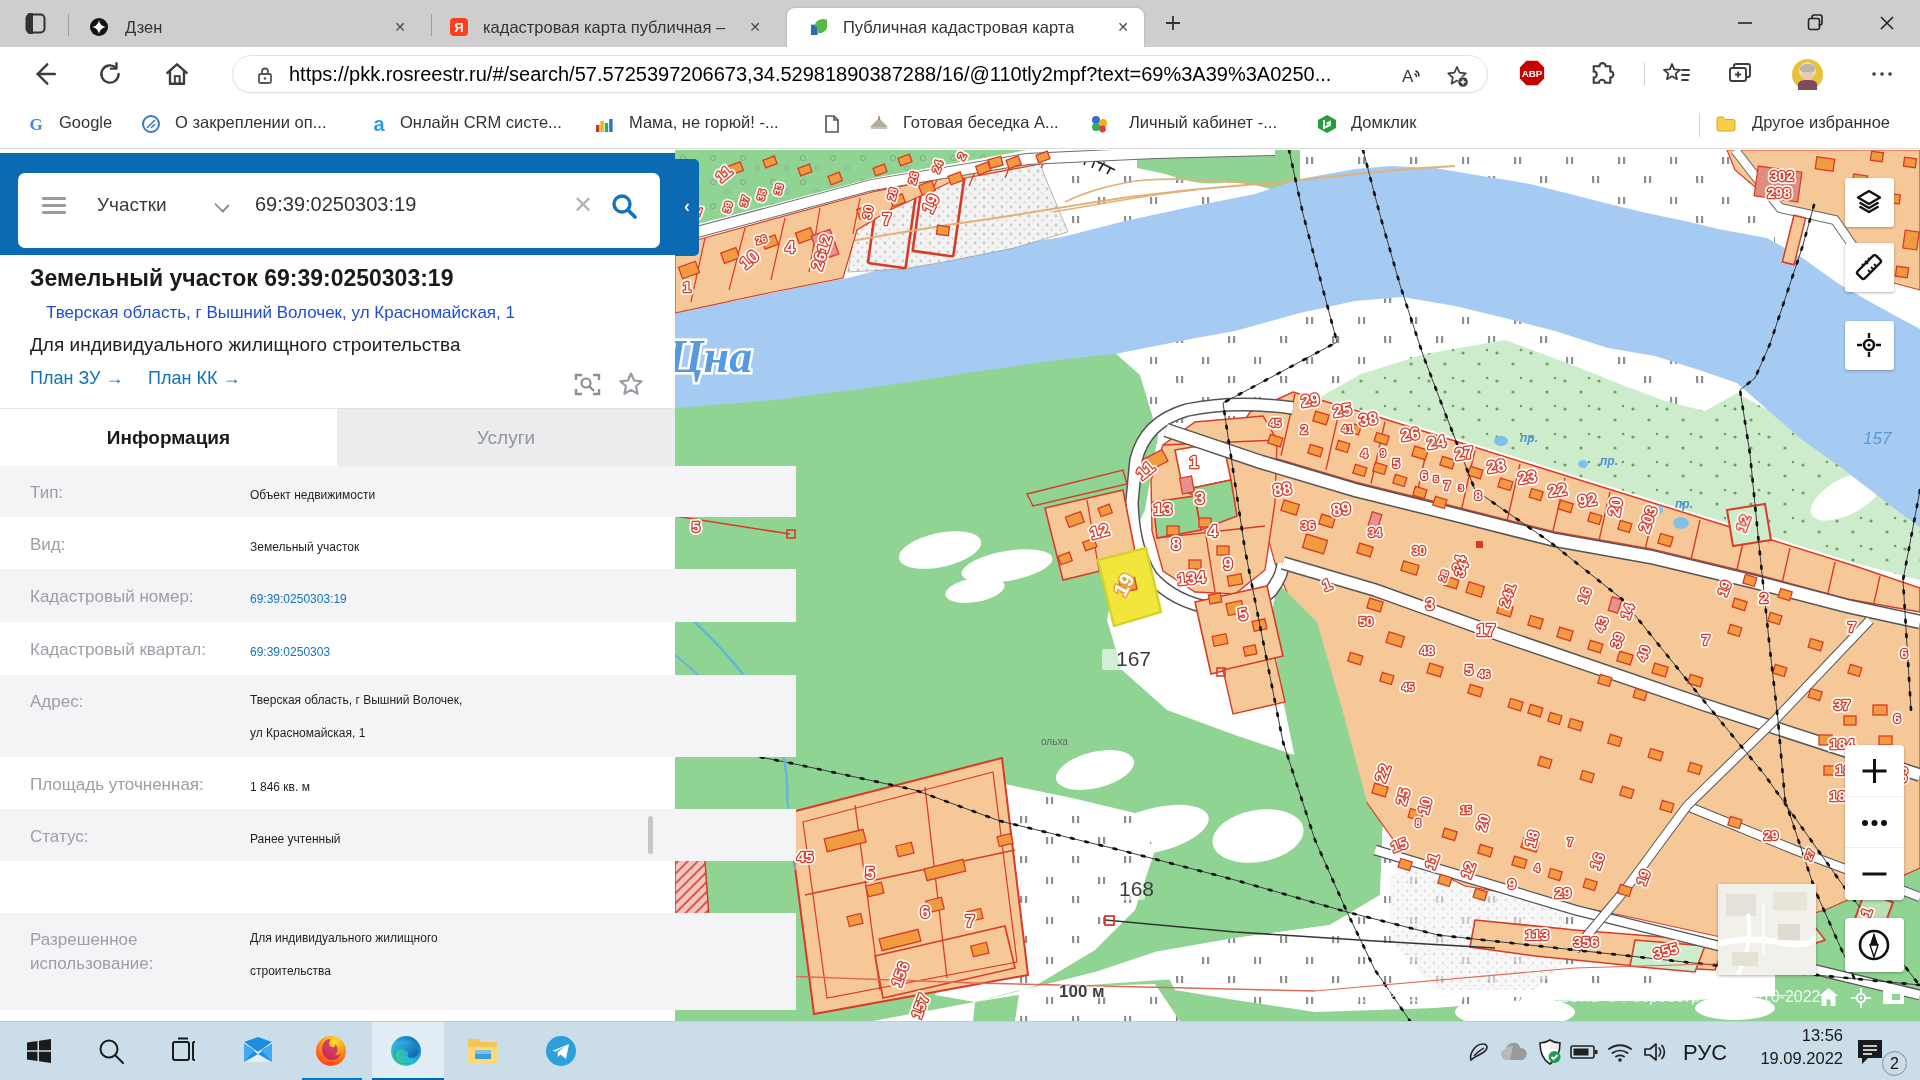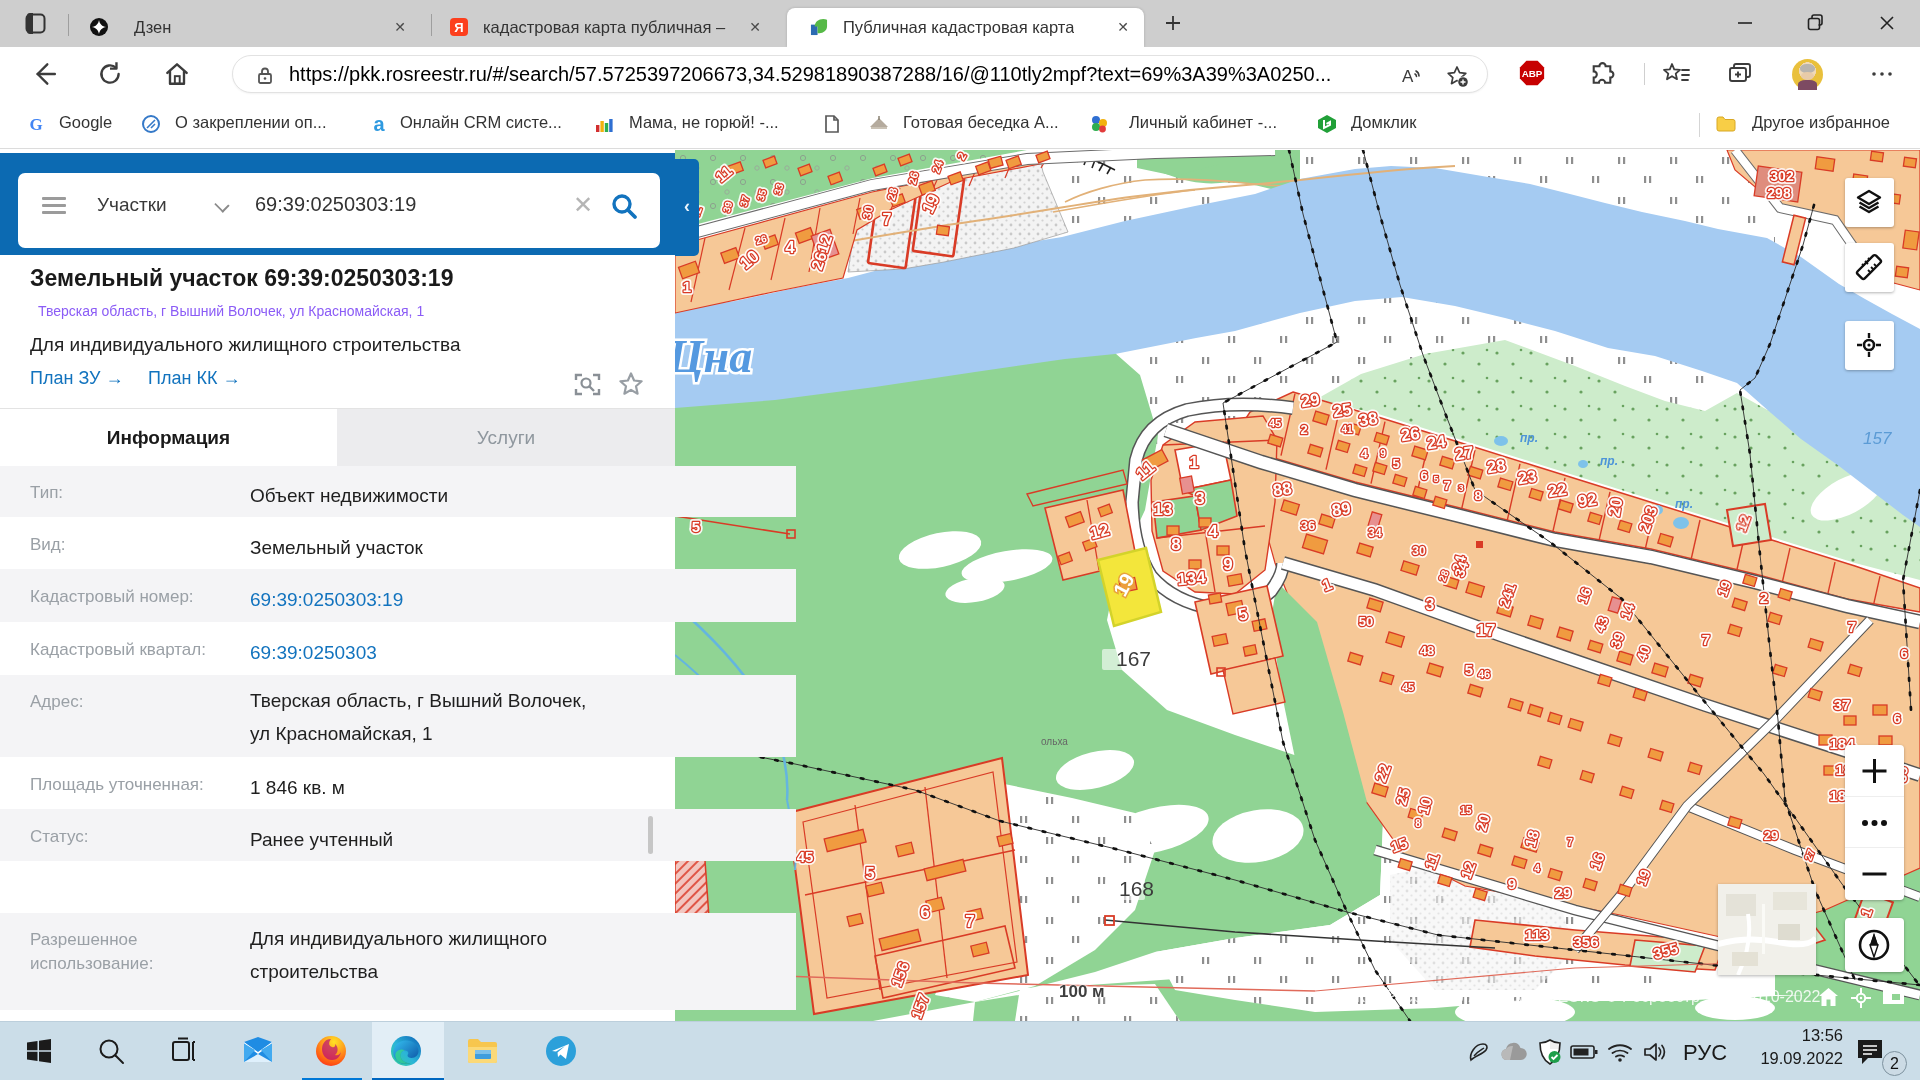--- a/index.html
+++ b/index.html
@@ -26,29 +26,29 @@
 #bluehead{position:absolute;left:0;top:3px;width:675px;height:102px;background:#0c6ab2}
 #bluetab{position:absolute;left:675px;top:9px;width:24px;height:97px;background:#0c6ab2;border-radius:0 5px 5px 0;color:#eaf4fc;font-size:18px;text-align:center;line-height:95px;font-weight:bold}
 #searchbox{position:absolute;left:18px;top:20px;width:642px;height:75px;background:#fff;border-radius:7px}
 .ham{position:absolute;left:24px;top:24px;width:24px;height:17px}
 .ham div{height:3px;background:#9b9b9b;margin-bottom:4px;border-radius:1px}
 #seltext{position:absolute;left:79px;top:21px;font-size:19px;color:#3a3a3a}
 #chev{position:absolute;left:198px;top:26px;width:12px;height:12px;border-right:2px solid #8a8a8a;border-bottom:2px solid #8a8a8a;transform:rotate(45deg) scale(1,.8)}
 #query{position:absolute;left:237px;top:20px;font-size:20px;color:#333}
 #xbtn{position:absolute;left:555px;top:18px;font-size:24px;color:#b5b5b5}
 h1{position:absolute;left:30px;top:115px;font-size:23px;color:#1a1a1a;font-weight:bold}
-#sub{position:absolute;left:38px;top:153px;font-size:14px;color:#8b5cf6}
+#sub{position:absolute;left:46px;top:153px;font-size:17px;color:#1d4ed8}
 #desc{position:absolute;left:30px;top:184px;font-size:19px;color:#222}
 .plink{position:absolute;top:218px;font-size:18px;color:#1273be}
 #tabrow{position:absolute;left:0;top:258px;width:675px;height:58px;border-top:1px solid #e3e3e3}
 #tinfo{position:absolute;left:0;top:0;width:337px;height:58px;background:#fff;font-size:19px;font-weight:bold;color:#1a1a1a;text-align:center;line-height:58px}
 #tserv{position:absolute;left:337px;top:0;width:338px;height:58px;background:#ececee;font-size:19px;color:#8f979e;text-align:center;line-height:58px}
 .row{position:absolute;left:0;width:796px}
 .row .lbl{position:absolute;left:30px;font-size:17px;color:#9aa0a6}
-.row .val{position:absolute;left:250px;font-size:19px;color:#1f1f1f;line-height:33px}
+.row .val{position:absolute;left:250px;font-size:12px;color:#1f1f1f;line-height:33px}
 .gray{background:#f4f4f6}
 .blue{color:#1273be !important}
 #scrollbar{position:absolute;left:648px;top:666px;width:5px;height:38px;background:#c6c6c6;border-radius:3px}
 
 #map{position:absolute;left:675px;top:150px;width:1245px;height:871px;overflow:hidden;background:#fff;z-index:1}
 .mbtn{position:absolute;width:49px;height:49px;background:#fff;border-radius:3px;box-shadow:0 1px 3px rgba(0,0,0,.3)}
 #zoomgrp{position:absolute;left:1170px;top:595px;width:59px;height:155px;background:#fff;border-radius:4px;box-shadow:0 1px 3px rgba(0,0,0,.3)}
 .zcell{width:59px;height:51.6px;text-align:center;color:#1a1a1a;border-bottom:1px solid #eee}
 #compass{position:absolute;left:1170px;top:768px;width:59px;height:54px;background:#fff;border-radius:4px;box-shadow:0 1px 3px rgba(0,0,0,.3)}
 #minimap{position:absolute;left:1043px;top:734px;width:98px;height:91px;background:#e9e9e4;box-shadow:0 1px 3px rgba(0,0,0,.3)}
@@ -71,21 +71,21 @@
   <svg class="abs" style="left:25px;top:13px" width="21" height="21" viewBox="0 0 21 21">
     <rect x="1.5" y="1.5" width="18" height="18" rx="4" fill="none" stroke="#333" stroke-width="2"></rect>
     <path d="M2 3 a3 3 0 0 1 3-3 h3 v21 h-3 a3 3 0 0 1-3-3 Z" fill="#333" transform="translate(0,0)"></path>
   </svg>
   <div class="tsep" style="left:68px"></div>
   <div class="tab" style="left:78px;width:350px">
     <svg class="fav" style="left:12px" width="19" height="19" viewBox="0 0 19 19">
         <circle cx="9.5" cy="9.5" r="9.5" fill="#111"></circle>
         <path d="M9.5 2 C10 6 13 9 17 9.5 C13 10 10 13 9.5 17 C9 13 6 10 2 9.5 C6 9 9 6 9.5 2Z" fill="#fff"></path>
       </svg>
-    <div class="tabttl" style="left:56px">Дзен</div>
+    <div class="tabttl" style="left:47px">Дзен</div>
     <div class="tclose" style="left:312px">✕</div>
   </div>
   <div class="tsep" style="left:431px"></div>
   <div class="tab" style="left:437px;width:348px">
     <svg class="fav" style="left:13px" width="18" height="18" viewBox="0 0 18 18">
         <rect width="18" height="18" rx="4" fill="#fc3f1d"></rect>
         <text x="9" y="14" font-size="13" font-weight="bold" fill="#fff" text-anchor="middle" font-family="Liberation Sans">Я</text>
       </svg>
     <div class="tabttl" style="left:46px;width:255px">кадастровая карта публичная –</div>
     <div class="tclose" style="left:308px">✕</div>

